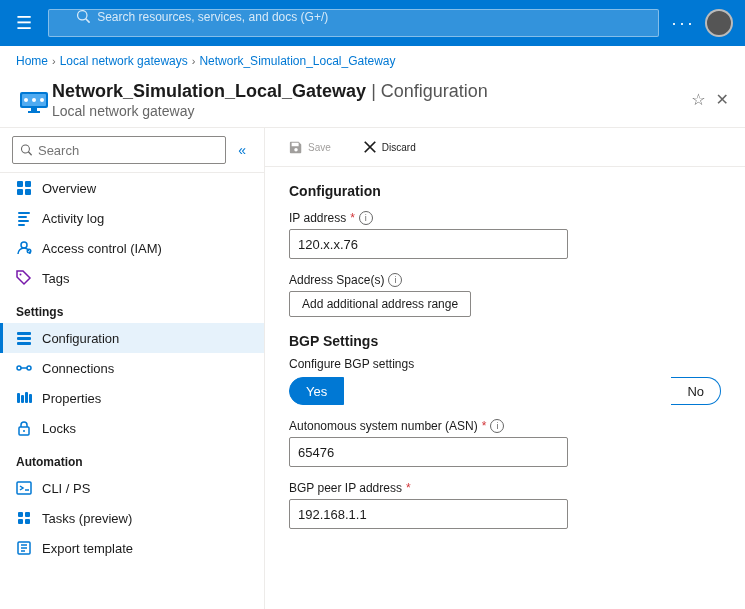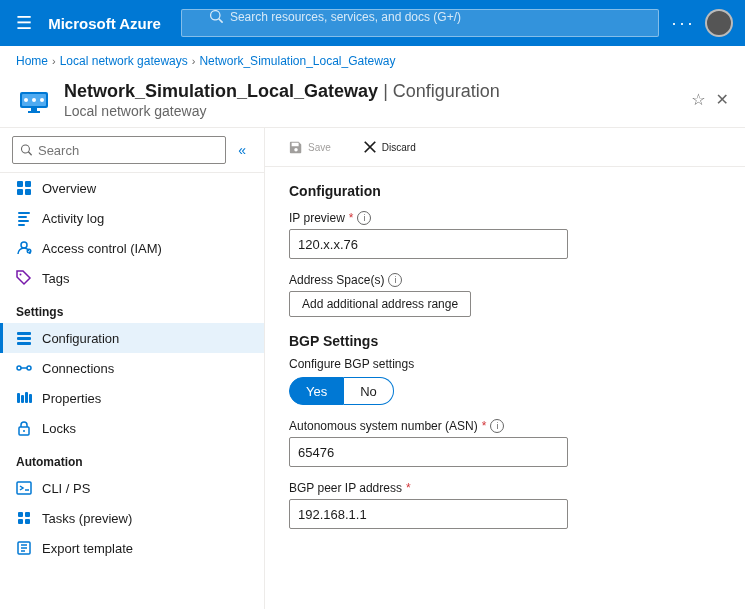--- a/index.html
+++ b/index.html
@@ -86,21 +86,21 @@
     .breadcrumb-item:last-child {
       color: #0078d4;
     }
 
     
     .resource-header {
       display: flex;
       align-items: center;
       padding: 4px 16px 8px 16px;
       border-bottom: 1px solid #edebe9;
-      gap: 12px;
+      gap: 0;
     }
     .resource-icon {
       width: 36px;
       height: 36px;
       display: flex;
       align-items: center;
       justify-content: center;
       flex-shrink: 0;
     }
     .resource-icon svg {
@@ -298,20 +298,21 @@
       color: #1b1b1b;
       margin-bottom: 6px;
     }
 
     
     .toggle-wrap {
       display: flex;
       align-items: center;
       gap: 0;
       margin-bottom: 3px;
+      justify-content: space-between;
     }
     .toggle-option {
       height: 28px;
       padding: 0 16px;
       display: flex;
       align-items: center;
       font-size: 13px;
       cursor: pointer;
       border: 1px solid #0078d4;
     }
@@ -330,21 +331,20 @@
       border-radius: 0 14px 14px 0;
       border-left: none;
     }
     .icon-blue { color: #0078d4; }
   </style>
 </head>
 <body>
 
 <div class="top-bar">
   <div class="top-bar-hamburger">☰</div>
-  <div class="top-bar-title">Microsoft Azure</div>
   <div class="top-bar-search">
     <svg width="13" height="13" viewBox="0 0 16 16" fill="rgba(255,255,255,0.8)">
       <path d="M11.742 10.344a6.5 6.5 0 1 0-1.397 1.398l3.85 3.85a1 1 0 0 0 1.415-1.414l-3.868-3.834zm-5.242 1.156a5 5 0 1 1 0-10 5 5 0 0 1 0 10z"></path>
     </svg>
     <span style="color:rgba(255,255,255,0.8); font-size:12px;">Search resources, services, and docs (G+/)</span>
   </div>
   <div class="top-bar-right">
     <div class="top-bar-dots">···</div>
     <div class="avatar-circle"></div>
   </div>
@@ -544,21 +544,21 @@
           </svg>
           <span>Discard</span>
         </button>
       </div>
 
       <div class="form-area">
         <div class="form-section-title">Configuration</div>
 
         <div class="form-group">
           <div class="form-label">
-            <span>IP preview</span>
+            <span>IP address</span>
             <span class="required-star">*</span>
             <span class="info-icon">i</span>
           </div>
           <input class="form-input" type="text" value="120.x.x.76" style="">
         </div>
 
         <div class="form-group">
           <div class="form-label">
             <span>Address Space(s)</span>
             <span class="info-icon">i</span>

